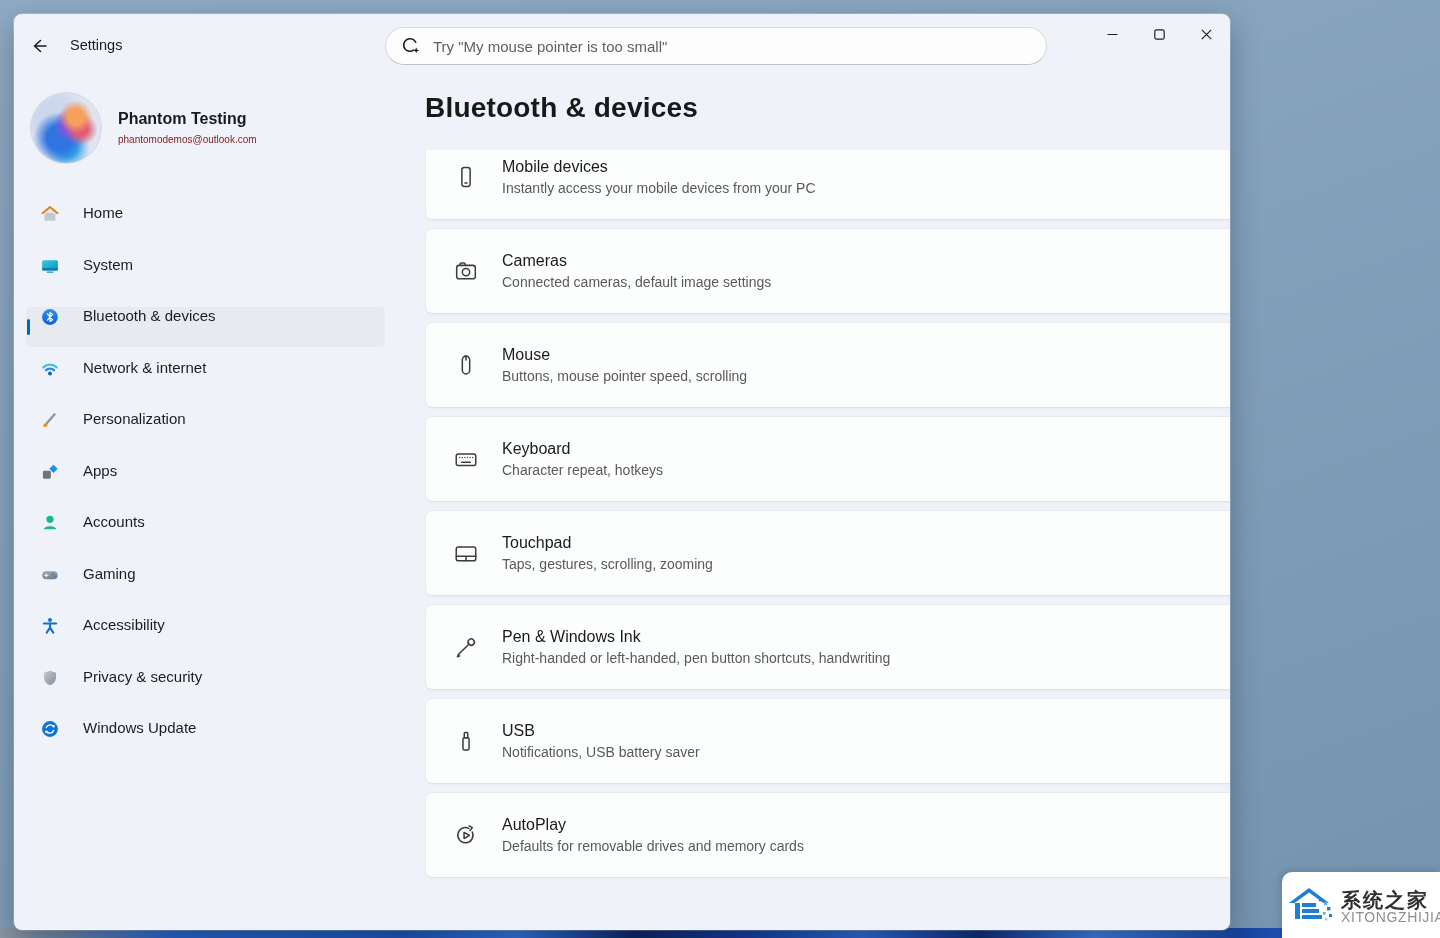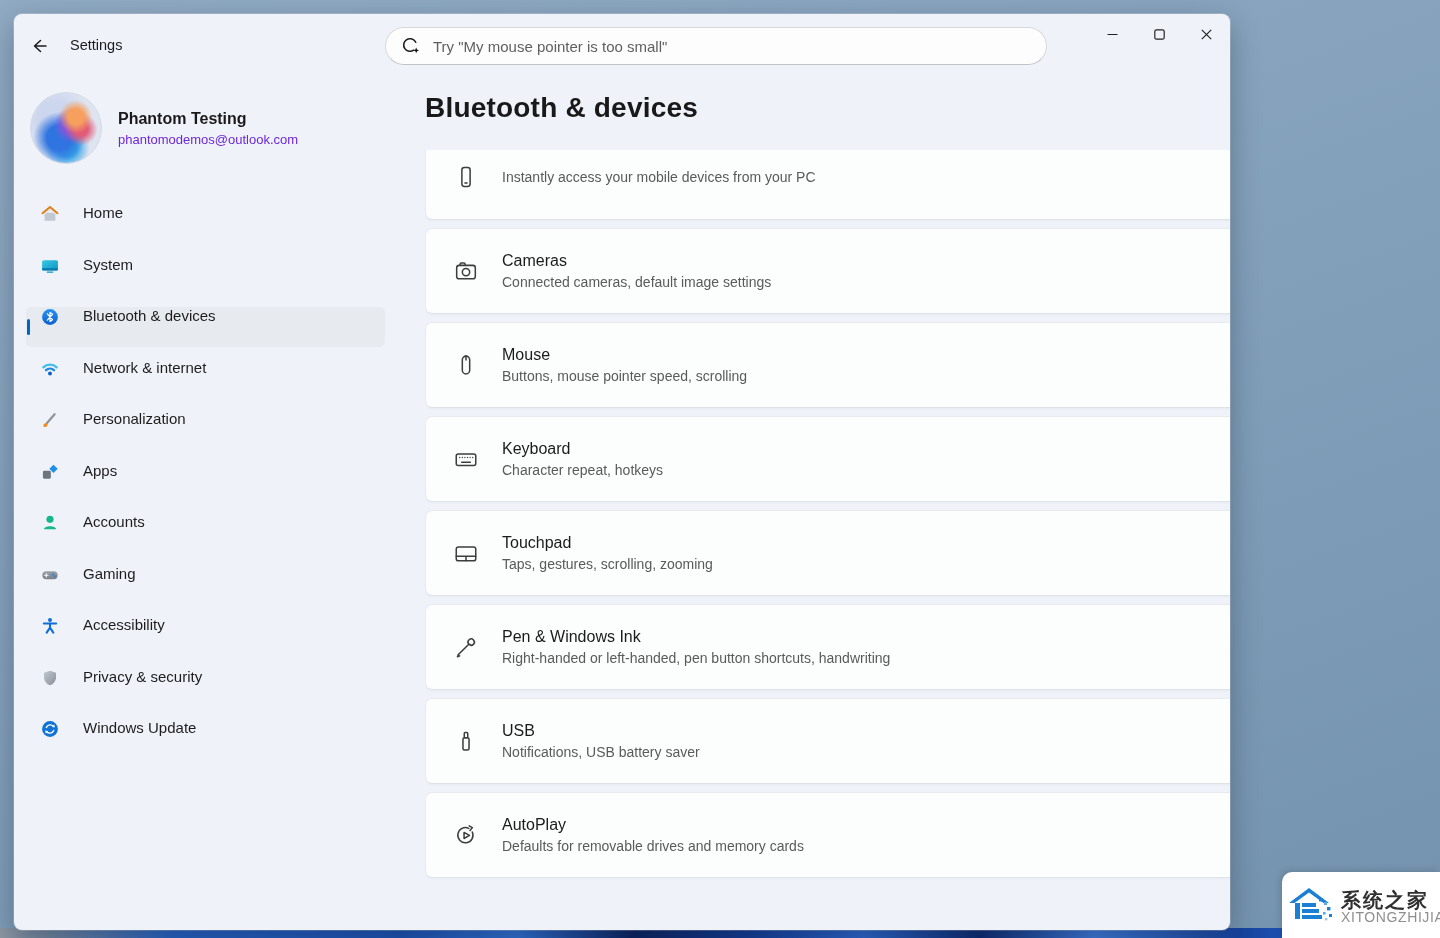--- a/index.html
+++ b/index.html
@@ -69,21 +69,21 @@
       radial-gradient(circle at 64% 34%, #f7a05e 0 12%, rgba(247,160,94,0) 26%),
       radial-gradient(circle at 72% 52%, #e25a75 0 10%, rgba(226,90,117,0) 26%),
       radial-gradient(circle at 58% 46%, #8a55dc 0 14%, rgba(138,85,220,0) 32%),
       radial-gradient(circle at 40% 64%, #2f74e0 0 20%, rgba(47,116,224,0) 42%),
       radial-gradient(circle at 52% 78%, #37a6e8 0 14%, rgba(55,166,232,0) 34%),
       radial-gradient(circle at 34% 36%, #ccd6ee 0 26%, rgba(204,214,238,0) 55%),
       #dfe4f1;
   }
   .acct-text { margin-left: 16px; }
   .acct-name { font-size: 16px; font-weight: 700; color: #1a1a1a; line-height: 22px; }
-  .acct-email { font-size: 13px; color: #6d28d9; line-height: 19px; }
+  .acct-email { font-size: 10px; color: #7f1d1d; line-height: 19px; }
   .nav { position: absolute; left: 12px; top: 126px; width: 359px; }
   .nav-item {
     position: relative; height: 40px; margin-bottom: 11.5px;
     display: flex; align-items: flex-start;
     border-radius: 5px; cursor: pointer;
   }
   .nav-item.selected { background: #e7ebf0; }
   .nav-item.selected .indicator {
     position: absolute; left: 1px; top: 50%; transform: translateY(-50%);
     width: 3px; height: 16px; border-radius: 2px; background: #0067c0;
@@ -340,20 +340,21 @@
   <div class="cards-viewport">
 
     <div class="card">
       <span class="card-icon">
         <svg viewBox="0 0 24 24">
           <rect class="stroke-ico" x="8.2" y="3.3" width="7.6" height="17.4" rx="2.2"></rect>
           <path class="stroke-ico" d="M11 17.6 H13"></path>
         </svg>
       </span>
       <span class="card-text">
+        <div class="card-title">Mobile devices</div>
         <div class="card-sub">Instantly access your mobile devices from your PC</div>
       </span>
       <span class="card-chevron">
         <svg width="9" height="16" viewBox="0 0 9 16">
             <path d="M1 1.5 L7.5 8 L1 14.5" stroke="#404040" stroke-width="1.5" fill="none" stroke-linecap="round" stroke-linejoin="round"></path>
           </svg>
       </span>
     </div>
 
     <div class="card">

